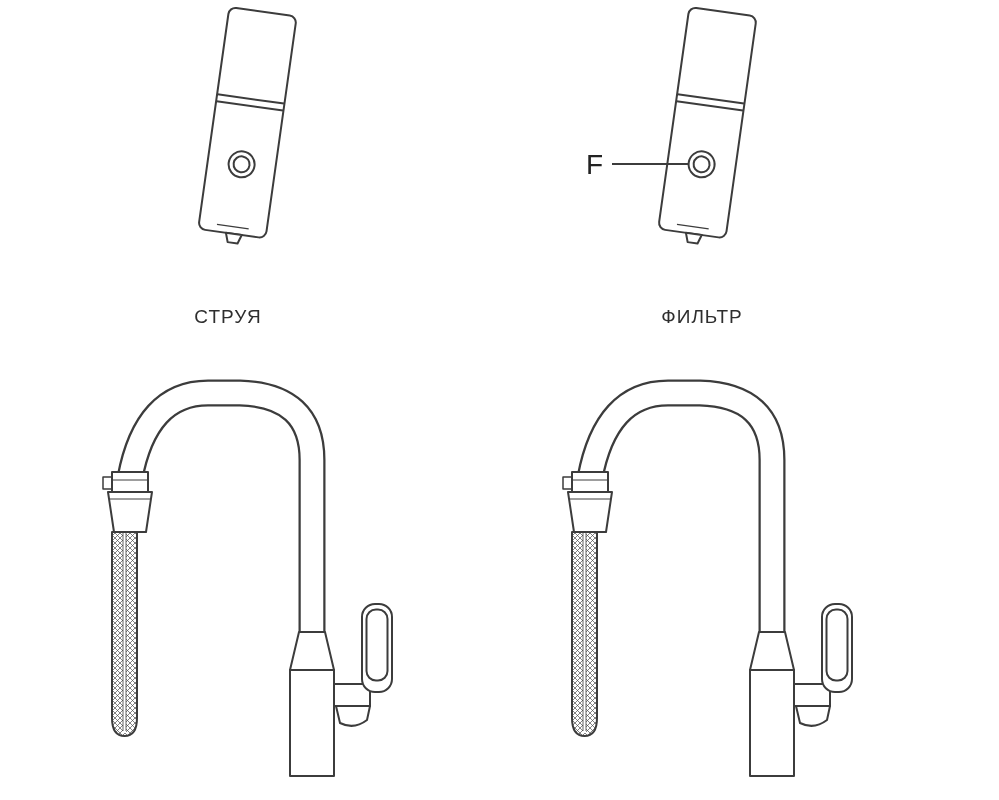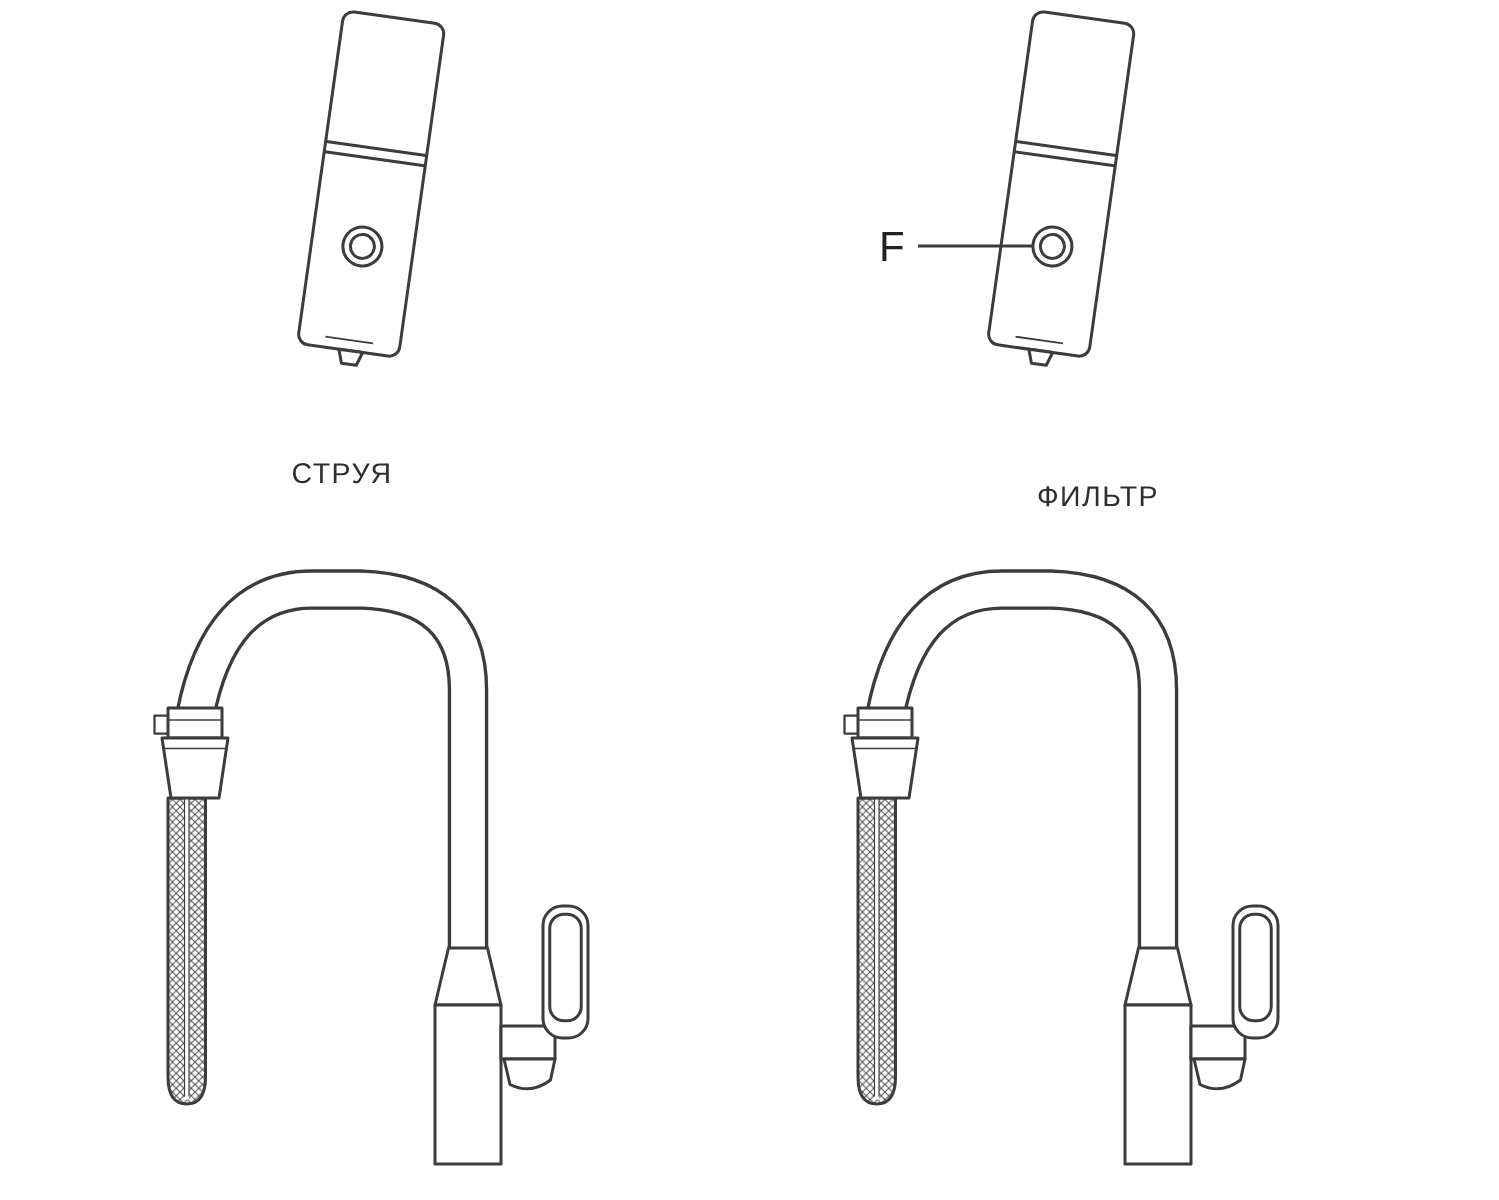--- a/index.html
+++ b/index.html
@@ -94,17 +94,17 @@
       <use href="#sprayhead" transform="translate(682,2) rotate(8)"></use>
 
       <line x1="612" y1="164" x2="689" y2="164"></line>
 
       <use href="#faucet" transform="translate(90,368)"></use>
       <use href="#faucet" transform="translate(550,368)"></use>
     </g>
   </svg>
 
   <div class="caption" style="left:228px; top:307px;">СТРУЯ</div>
-  <div class="caption" style="left:702px; top:322px;margin-left:30px;">ФИЛЬТР</div>
+  <div class="caption" style="left:702px; top:307px;">ФИЛЬТР</div>
 
   <div class="callout-label" style="left:586px; top:151px;">F</div>
 
 </div>
 
 </body></html>

